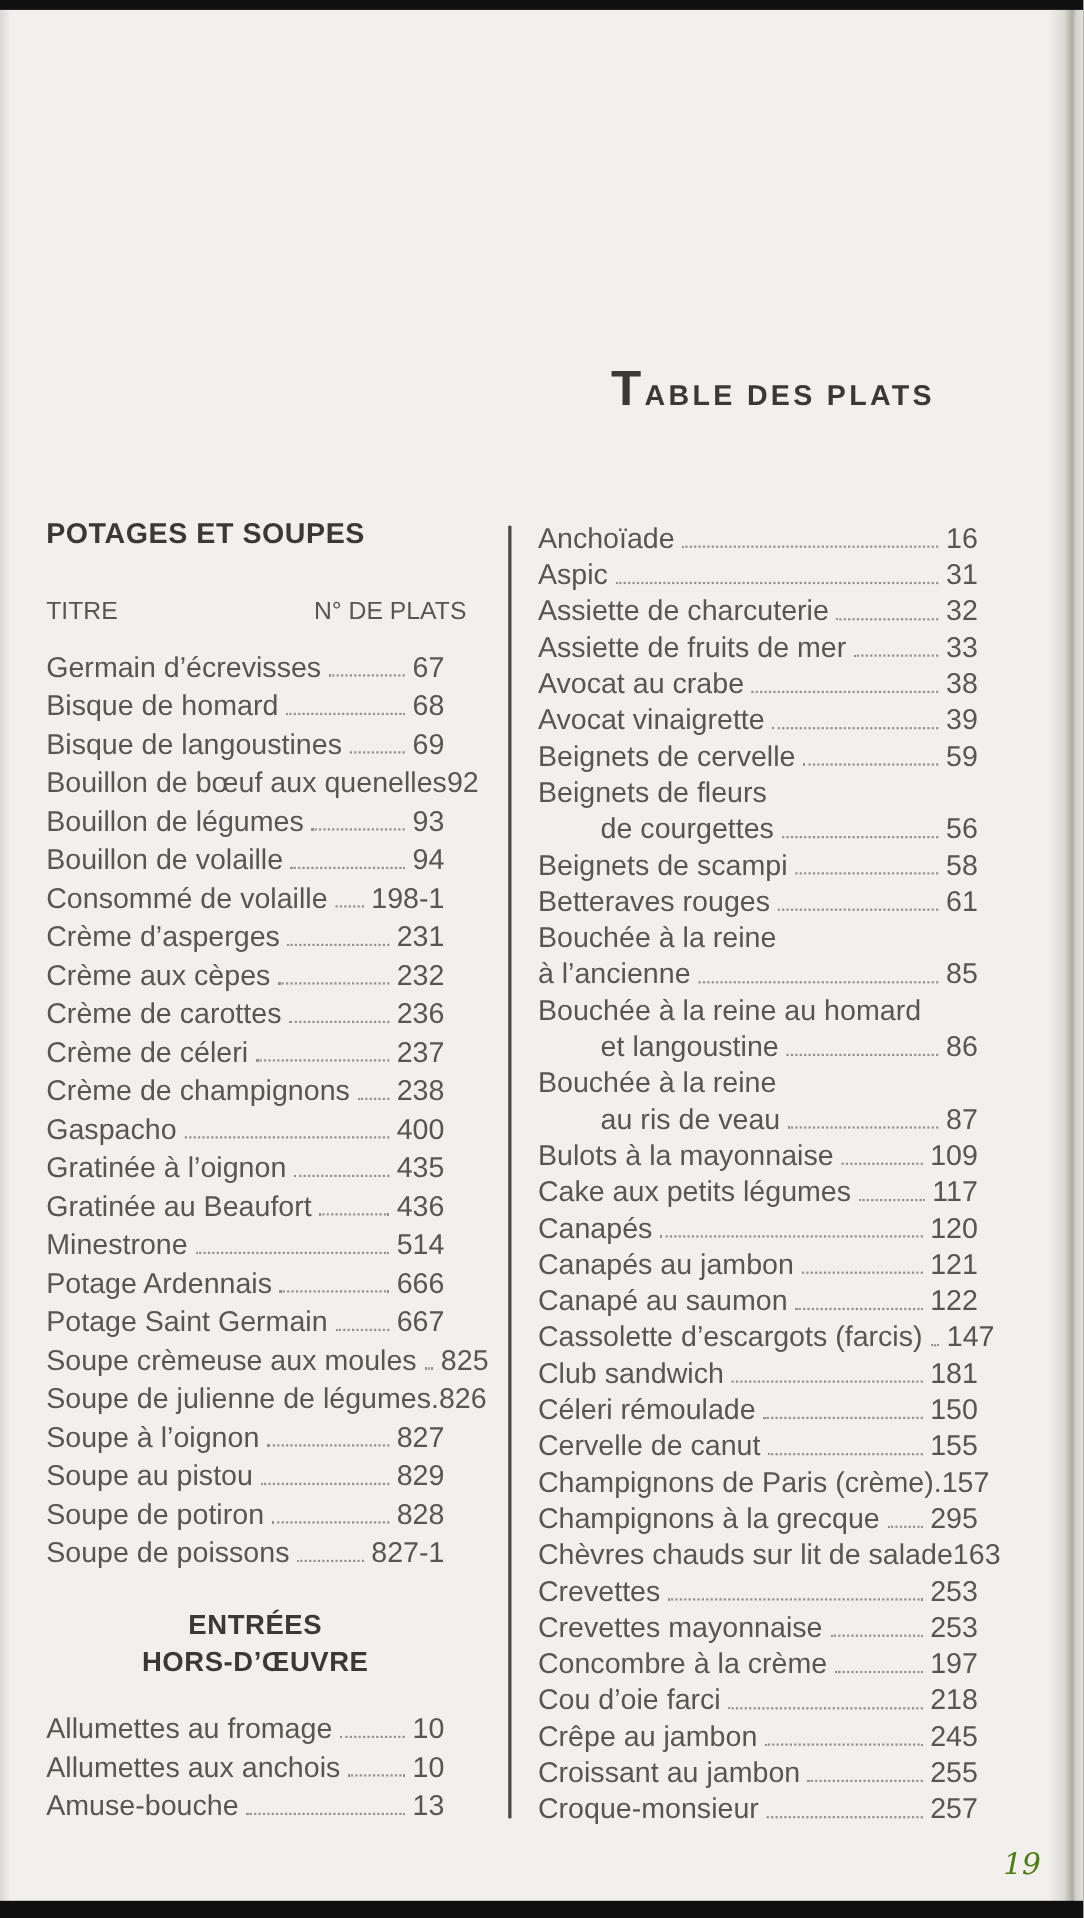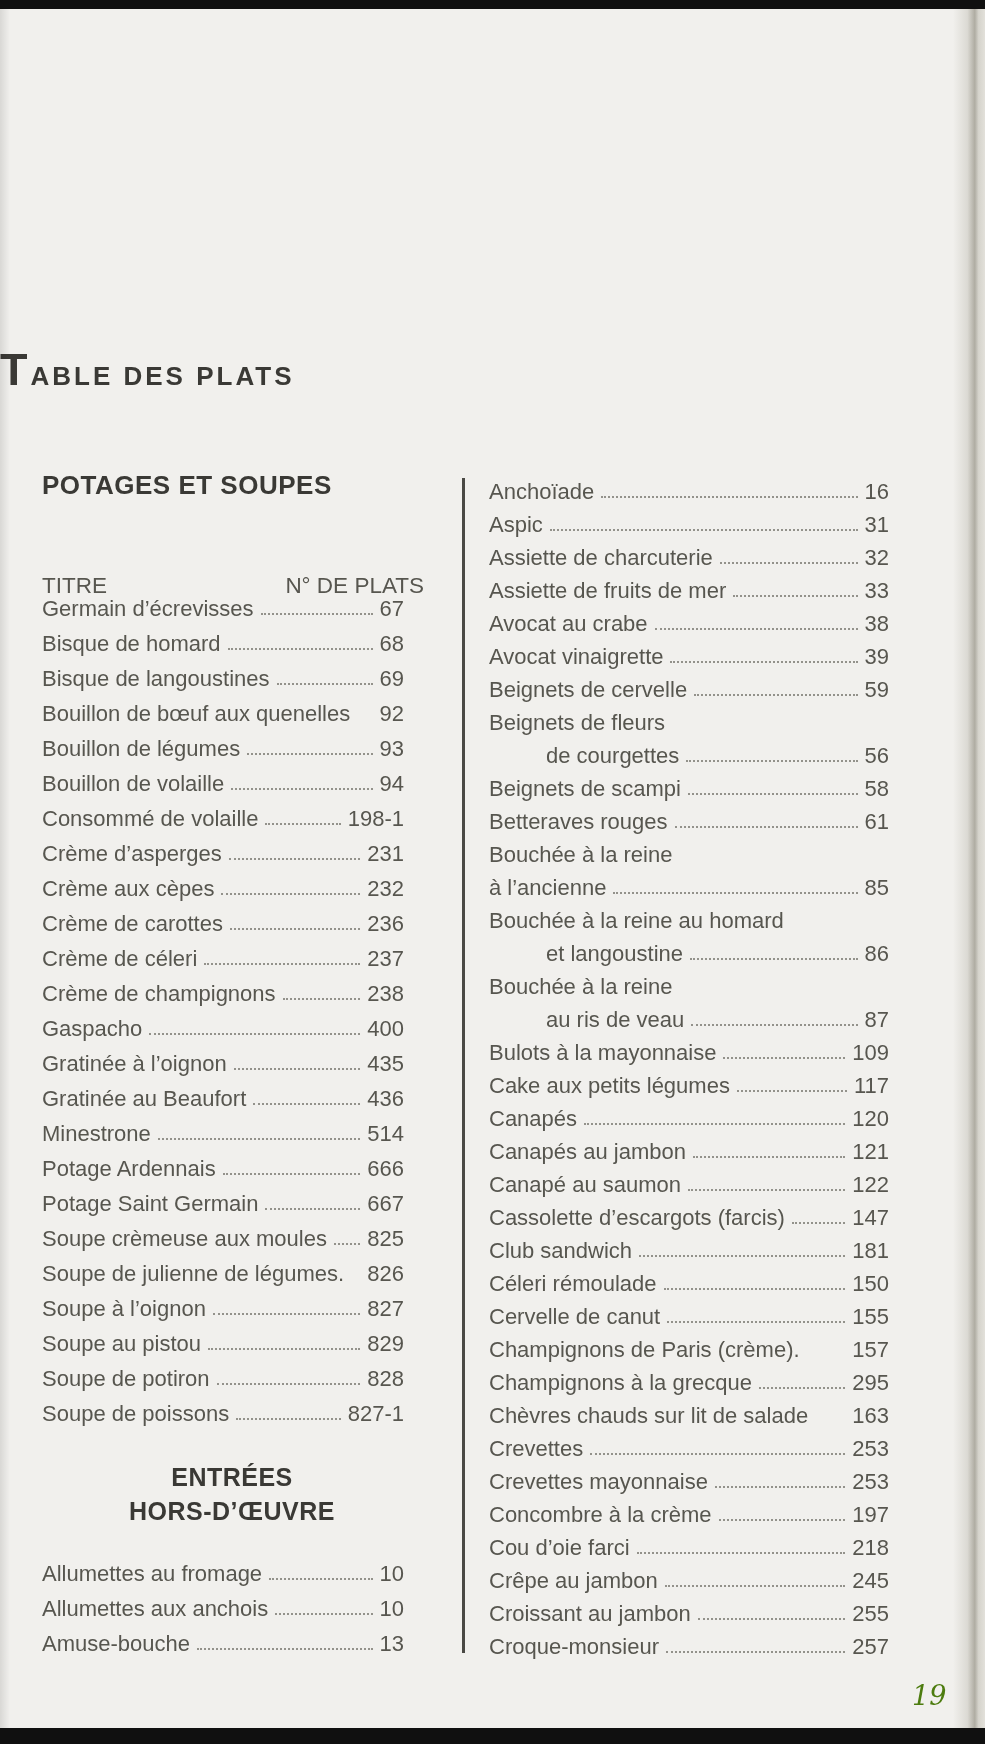--- a/index.html
+++ b/index.html
@@ -21,39 +21,39 @@
       rgba(120,115,95,0) 0%, rgba(120,115,95,0.18) 45%,
       rgba(95,90,72,0.45) 68%, rgba(150,146,128,0.30) 80%,
       rgba(185,181,165,0.25) 100%);
   }
   .page-left-edge{
     position:absolute;top:0;left:0;bottom:0;width:10px;z-index:2;
     background:linear-gradient(to right, rgba(0,0,0,0.10), rgba(0,0,0,0));
   }
 
   .doc-title{
-    position:absolute; top:347px; left:0; width:850px;
-    text-align:left; color:var(--heading-ink); font-weight:700;
+    position:absolute; top:330px; left:0; width:850px;
+    text-align:right; color:var(--heading-ink); font-weight:700;
     letter-spacing:3px; white-space:nowrap;
   }
   .doc-title .t-init{font-size:45px;line-height:1;}
   .doc-title .t-rest{font-size:26px;}
 
   .section-title{
     position:absolute; top:470px; left:42px; width:380px;
     text-align:left; font-size:26px; font-weight:700;
     color:var(--heading-ink); letter-spacing:0.5px;
   }
   .col-headers{
-    position:absolute; top:573px; left:42px; width:382px;
+    position:absolute; top:543px; left:42px; width:382px;
     display:flex; justify-content:space-between;
     font-size:22.5px; color:var(--ink);
   }
 
-  .rows{position:absolute; font-size:22px;}
+  .rows{position:absolute; font-size:26px;}
   .rows .row{display:flex; align-items:flex-end; padding-right:18px;}
   .rows .row .label{white-space:nowrap; line-height:1.05;}
   .rows .row .num{white-space:nowrap; line-height:1.05; text-align:center;}
   .rows .row .dots{
     flex:1 1 auto; min-width:8px;
     border-bottom:2px dotted var(--dots);
     margin:0 7px 5px 7px;
   }
   .rows .row.indent .label{padding-left:57px;text-align:right;}
 

